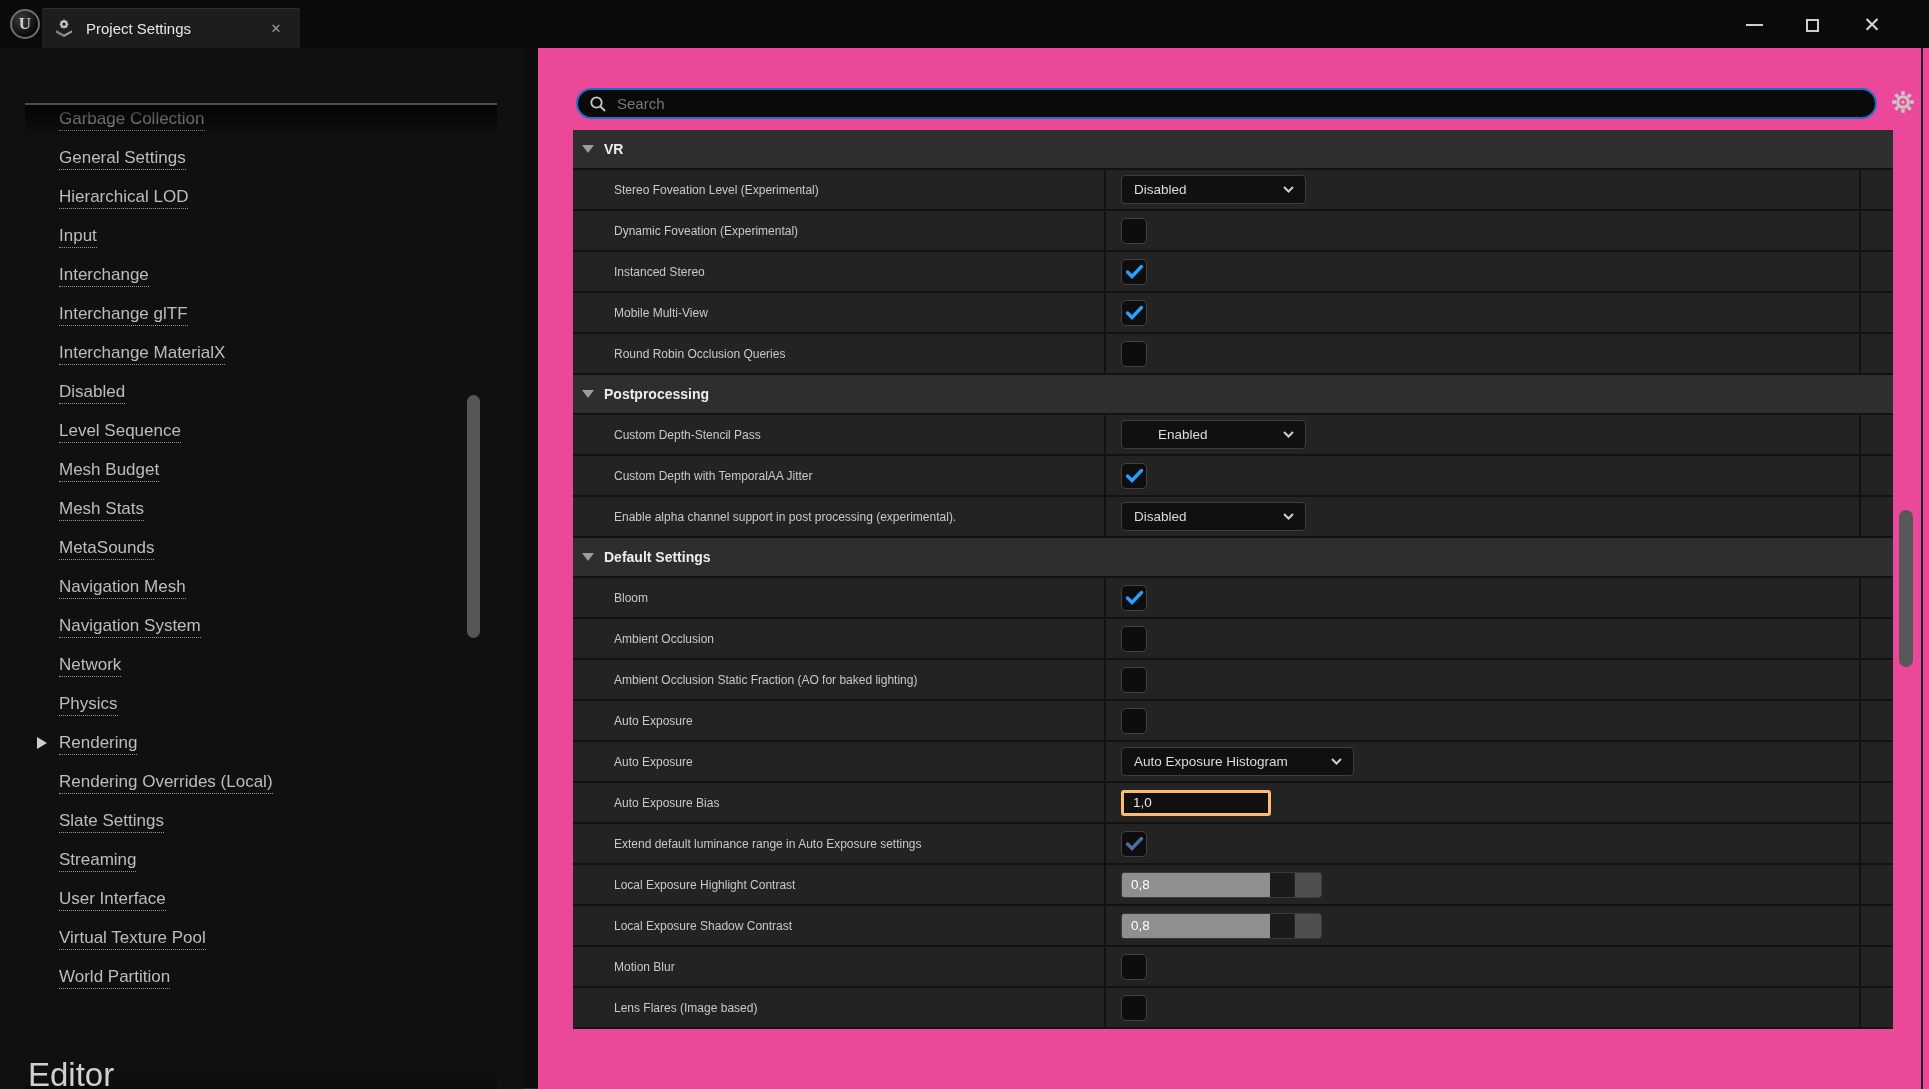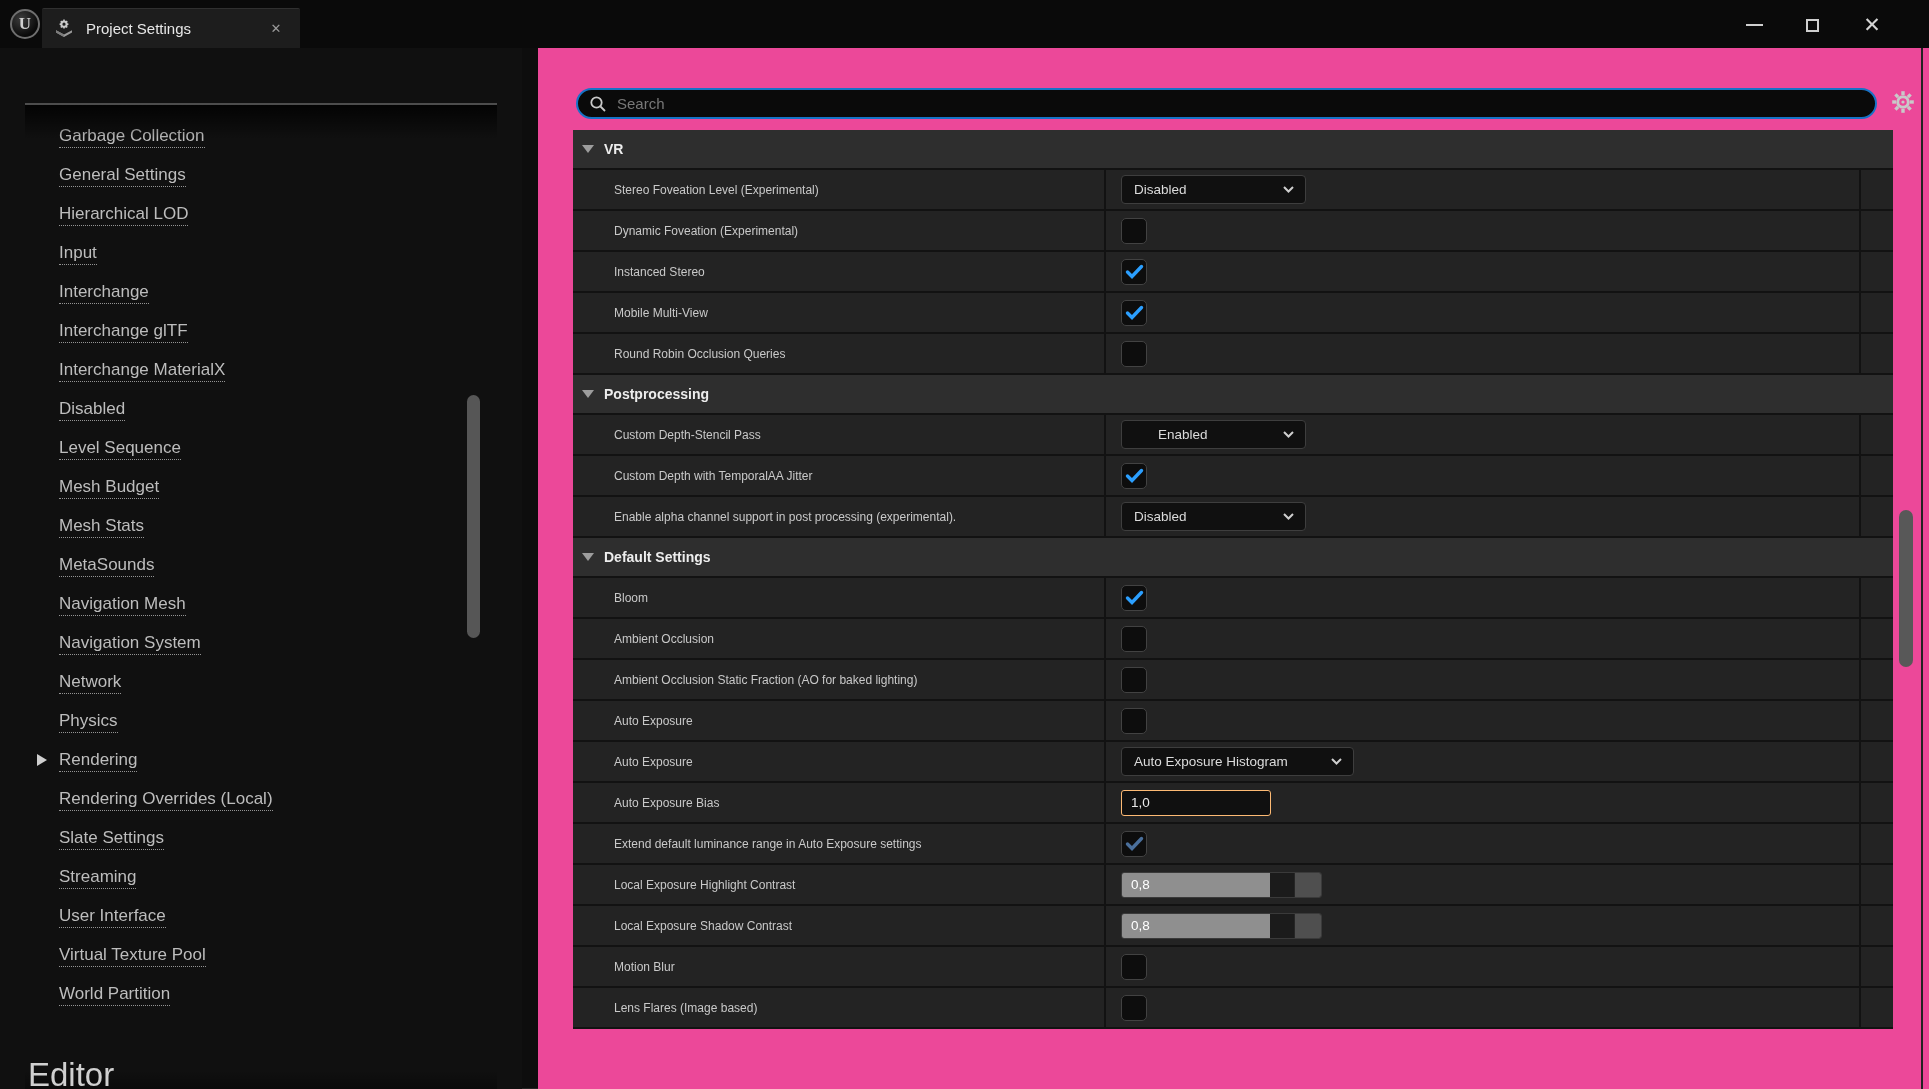--- a/index.html
+++ b/index.html
@@ -25,21 +25,21 @@
   #btn-min  { right:155px; } #btn-max { right:97px; } #btn-close { right:37px; }
   #btn-min .bar { width:17px; height:2px; background:#cfcfcf; }
   #btn-max .box { width:13px; height:13px; border:2px solid #cfcfcf; }
   #btn-close .x { font-size:21px; line-height:20px; font-weight:400; }
 
   
   #sidebar { position:absolute; left:0; top:48px; width:522px; height:1041px; background:#101010; }
   #sidebar-topline { position:absolute; left:25px; top:55px; width:472px; height:2px; background:#4d4d4d; }
   #sidebar-shadow-top { position:absolute; left:25px; top:57px; width:472px; height:34px;
       background:linear-gradient(#000c, #0000); pointer-events:none; z-index:3; }
-  #sidebar-list { position:absolute; left:0; top:69px; width:500px; list-style:none; }
+  #sidebar-list { position:absolute; left:0; top:52px; width:500px; list-style:none; }
   #sidebar-list li { position:relative; height:39px; display:flex; align-items:center; }
   #sidebar-list .side-label { margin-left:59px; font-size:17px; color:#bdbdbd;
       border-bottom:1px dotted #949494; padding-bottom:1px; cursor:pointer; }
   #sidebar-list li.active .arrow { position:absolute; left:37px; top:13px; width:0; height:0;
       border-left:10px solid #cfcfcf; border-top:6px solid transparent; border-bottom:6px solid transparent; }
   #editor-heading { position:absolute; left:28px; top:1008px; font-size:33px; color:#d0d0d0; }
   #sidebar-shadow-bot { position:absolute; left:25px; top:1022px; width:472px; height:34px;
       background:linear-gradient(#0000, #0009); pointer-events:none; }
   #side-scrollbar { position:absolute; left:467px; top:347px; width:13px; height:243px;
       border-radius:7px; background:#565656; }
@@ -69,21 +69,21 @@
   .cell-label span { margin-left:41px; color:#c9c9c9; font-size:12px; }
   .cell-value { flex:1; border-left:2px solid #121212; display:flex; align-items:center; padding-left:15px; }
   .cell-mini { width:34px; border-left:2px solid #121212; }
 
   
   .ctl-select { height:29px; background:#101010; border:1px solid #3e3e3e; border-radius:4px;
       display:flex; align-items:center; justify-content:space-between; padding:0 10px 0 12px; }
   .ctl-select .sel-value { color:#dcdcdc; font-size:13.5px; margin-right:14px; }
   .ctl-check { width:26px; height:26px; background:#0d0d0d; border:1px solid #424242; border-radius:5px;
       display:flex; align-items:center; justify-content:center; }
-  .ctl-text { height:26px; width:150px; background:#101010; border:1px solid #fdba74; border-radius:3px;
+  .ctl-text { height:26px; width:150px; background:#101010; border:3px solid #fdba74; border-radius:3px;
       color:#e8e8e8; font-size:13.5px; padding-left:9px; outline:none;
       font-family:"Liberation Sans", sans-serif; }
   .ctl-slider { height:26px; width:201px; border:1px solid #3a3a3a; border-radius:3px; background:#1b1b1b;
       position:relative; overflow:hidden; }
   .ctl-slider .fill { position:absolute; left:0; top:0; bottom:0; background:#8f8f8f; }
   .ctl-slider .sval { position:absolute; left:9px; top:4px; color:#ffffff; font-size:13.5px; z-index:2; }
   .ctl-slider .handle { position:absolute; right:0; top:0; bottom:0; width:27px; background:#4f4f4f;
       border-left:1px solid #262626; }
 </style>
 </head>

